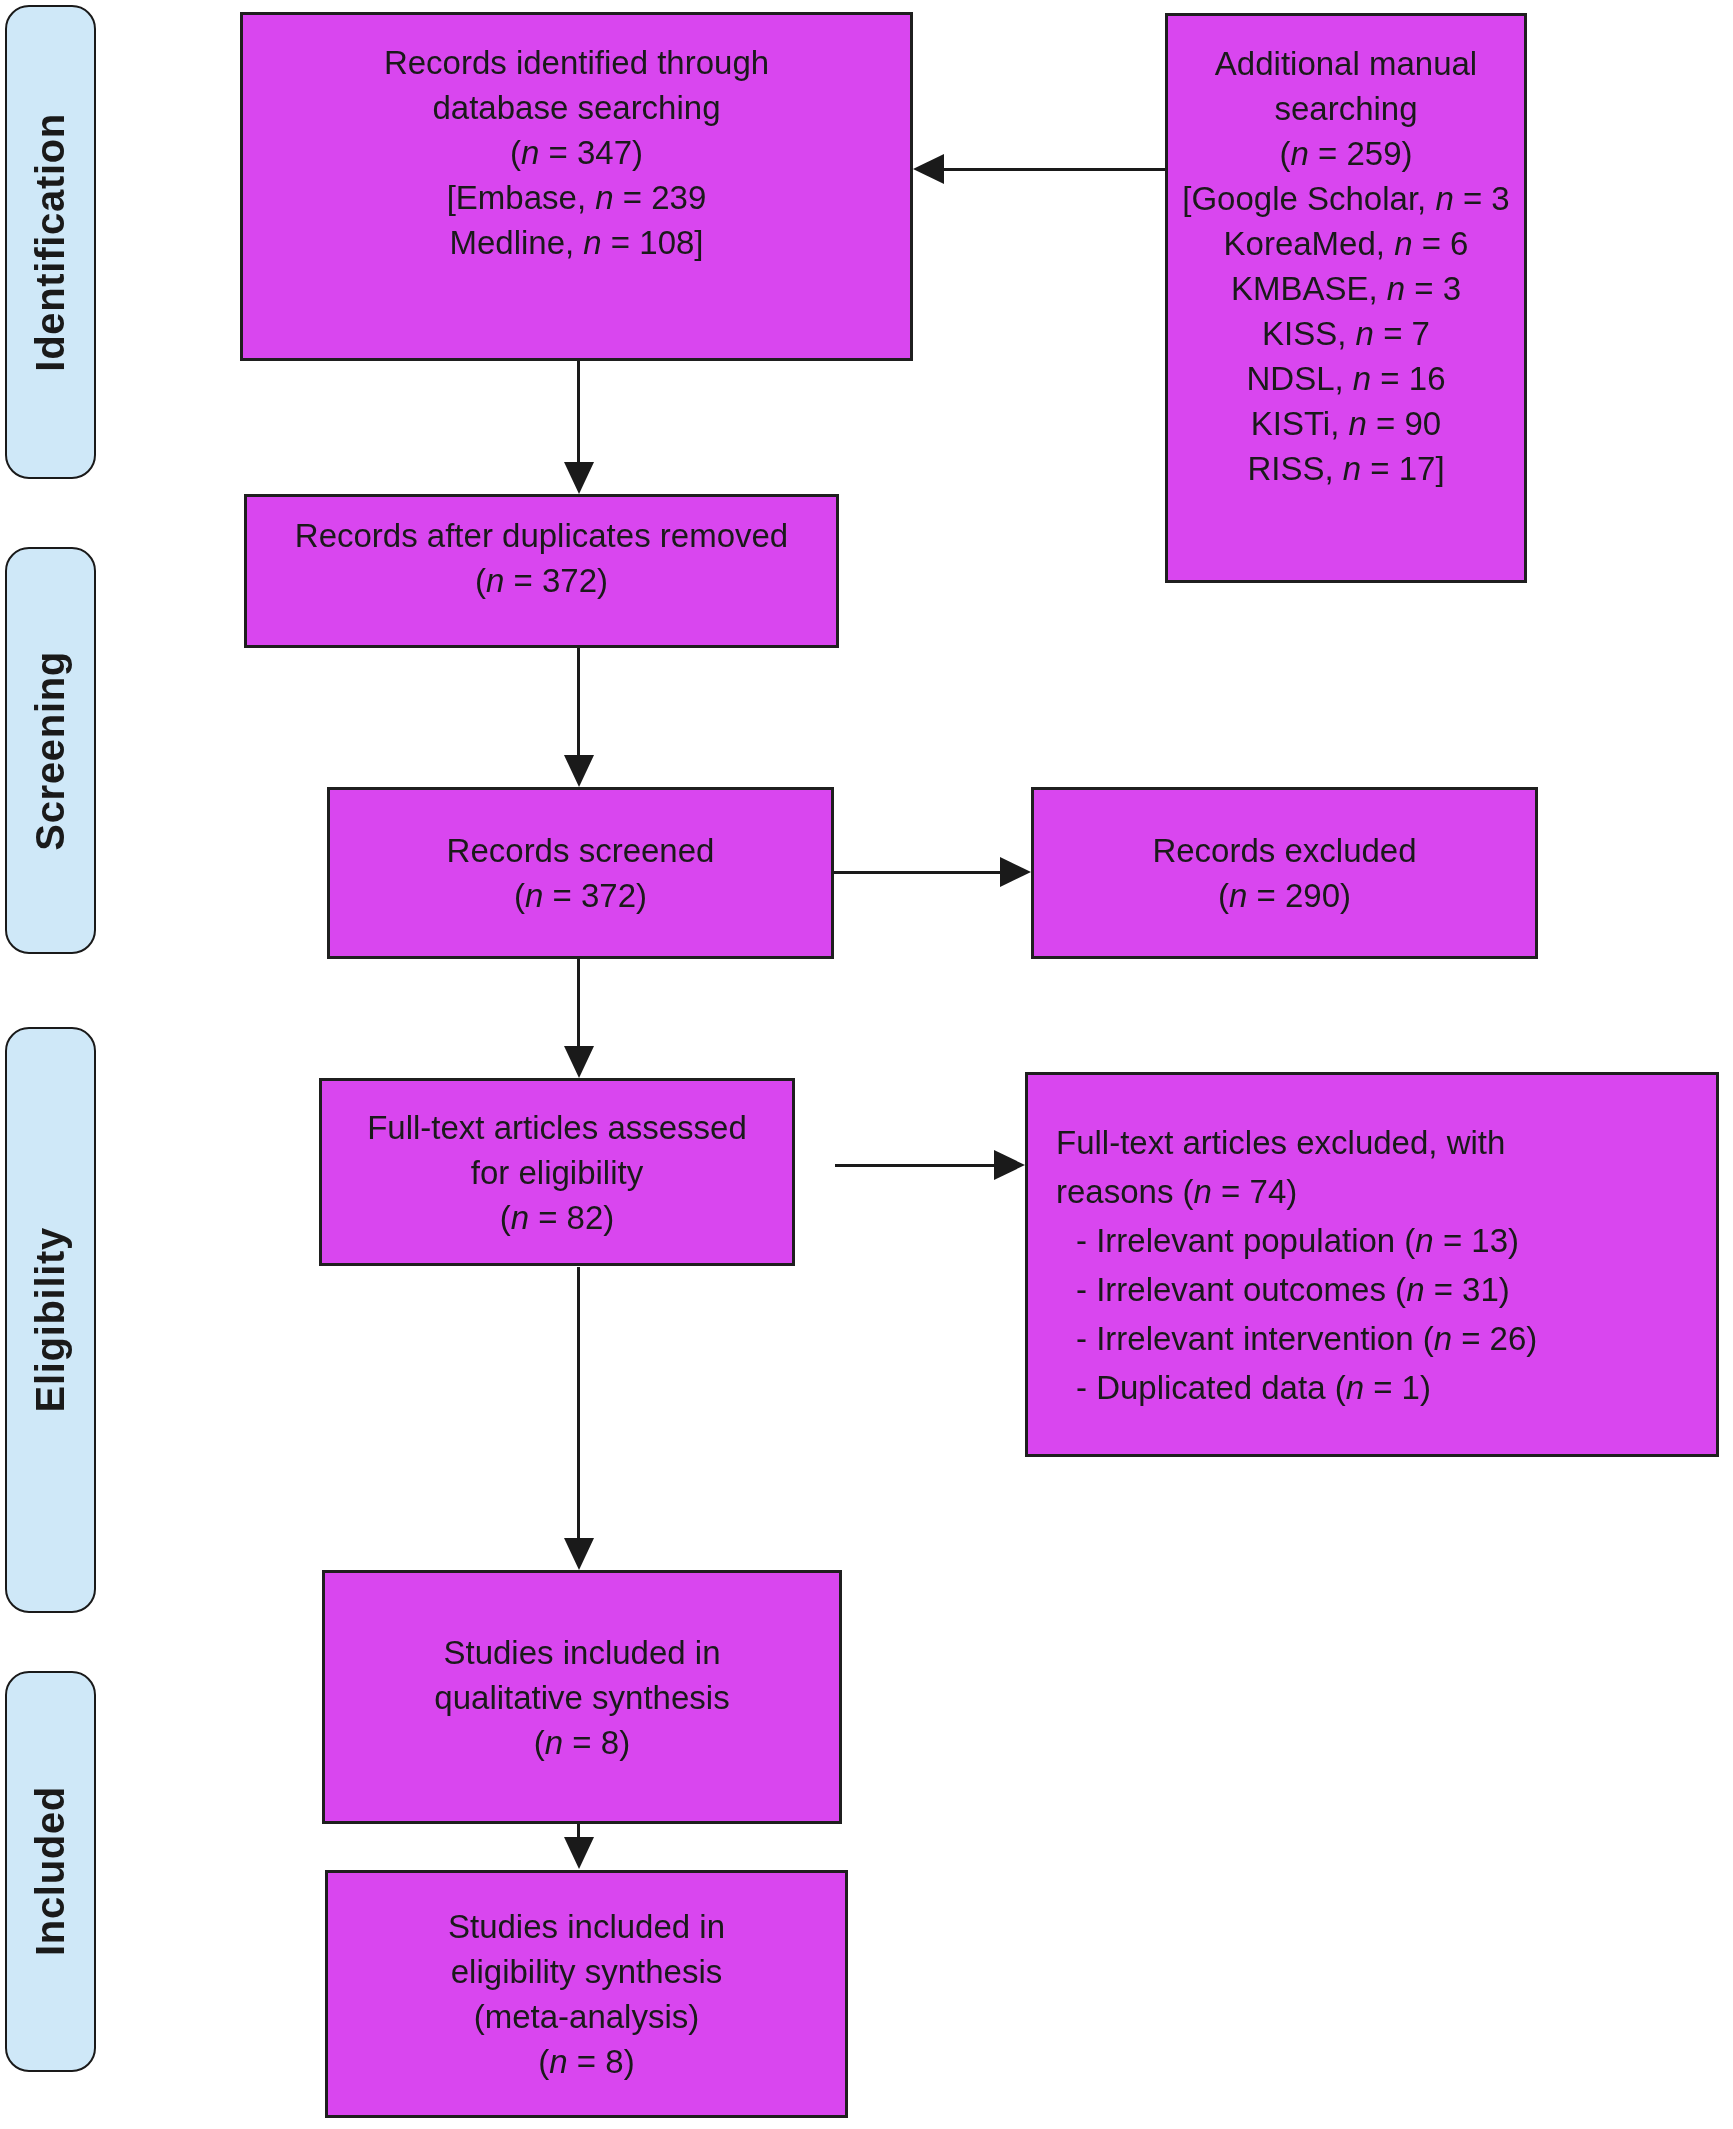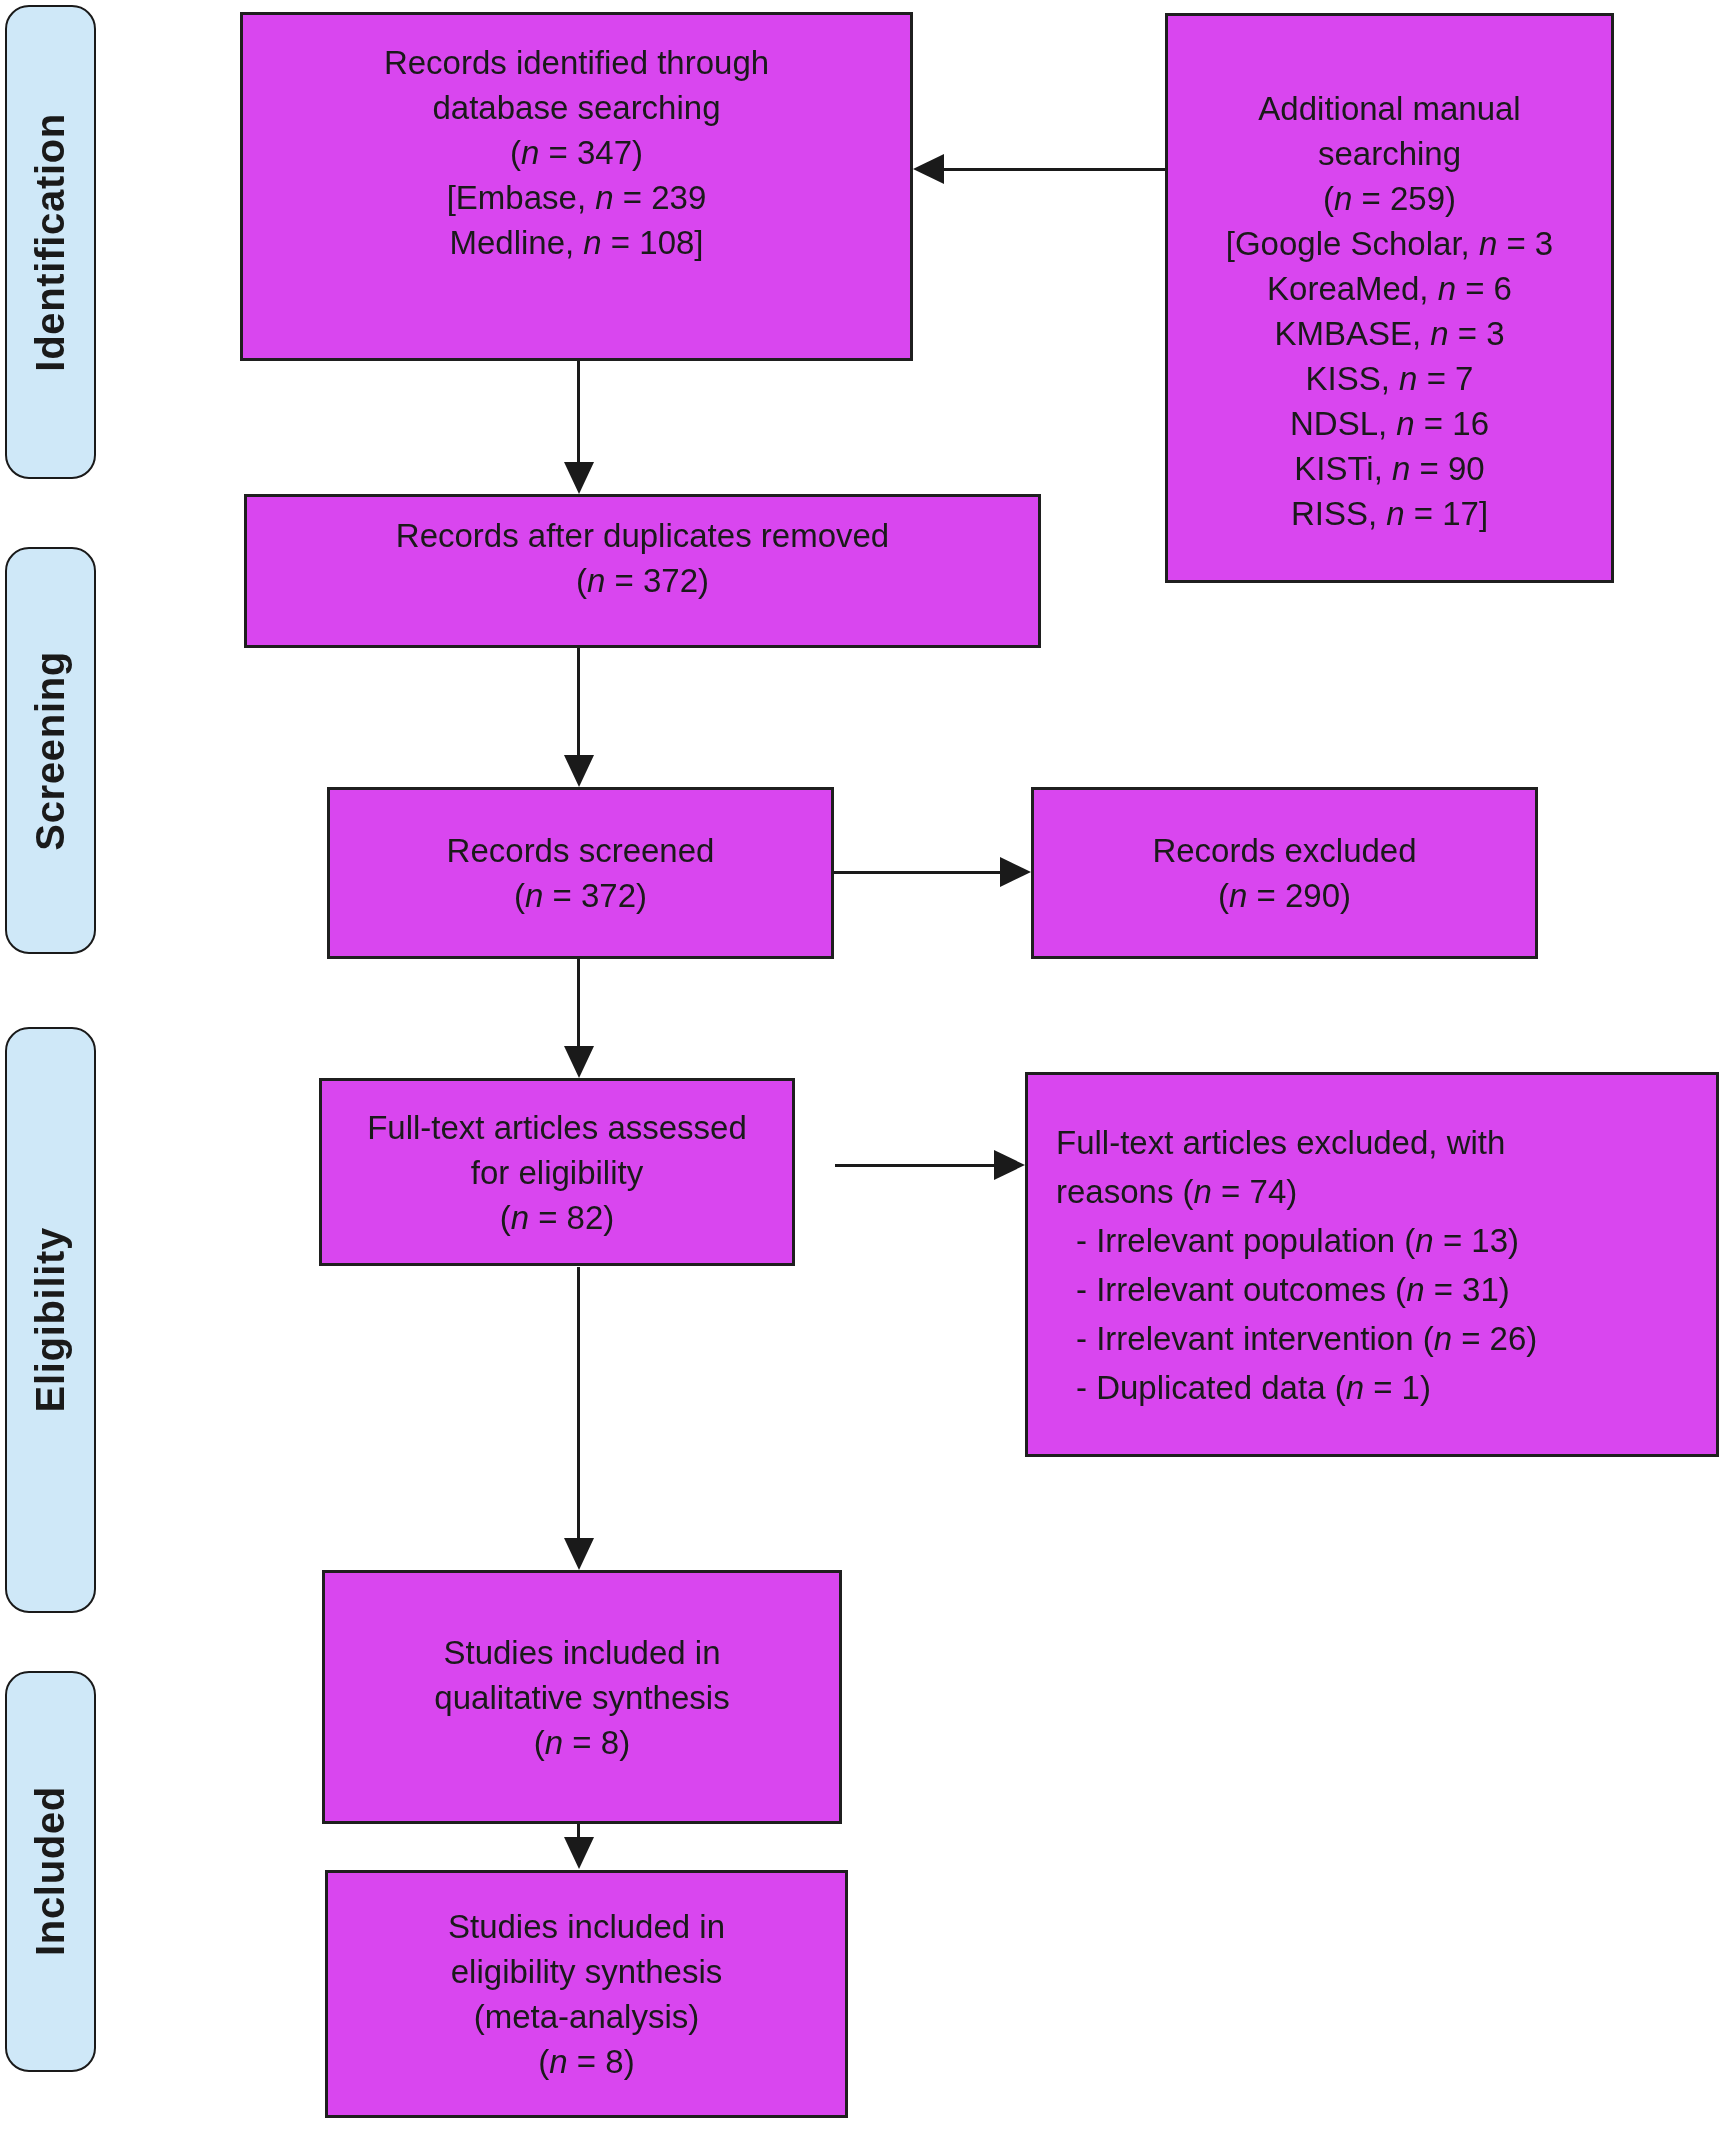--- a/index.html
+++ b/index.html
@@ -32,22 +32,22 @@
   .fbox.centered{justify-content:center;}
   .fbox.leftalign{
     align-items:flex-start;text-align:left;justify-content:center;
     padding-left:28px;padding-right:22px;line-height:49px;
   }
   .leftalign .bullet{padding-left:20px;}
   .mline{display:block;white-space:nowrap;}
   .mline i{font-style:italic;}
 
   #box-records-identified{left:240px;top:12px;width:673px;height:349px;}
-  #box-additional-searching{left:1165px;top:13.4px;width:449px;height:570px;justify-content:center;}
-  #box-after-duplicates{left:244px;top:494px;width:797px;height:154px;padding-top:16px;}
+  #box-additional-searching{left:1165px;top:13.4px;width:362px;height:570px;}
+  #box-after-duplicates{left:244px;top:494px;width:595px;height:154px;padding-top:16px;}
   #box-records-screened{left:327px;top:787px;width:507px;height:172px;}
   #box-records-excluded{left:1031px;top:787px;width:507px;height:172px;}
   #box-fulltext-assessed{left:319px;top:1078px;width:476px;height:188px;}
   #box-fulltext-excluded{left:1025px;top:1072px;width:694px;height:385px;}
   #box-qualitative{left:322px;top:1570px;width:520px;height:254px;}
   #box-quantitative{left:325px;top:1870px;width:523px;height:248px;}
 
   
   .vline{position:absolute;width:2.7px;background:#1a1a1a;}
   .hline{position:absolute;height:2.7px;background:#1a1a1a;}

